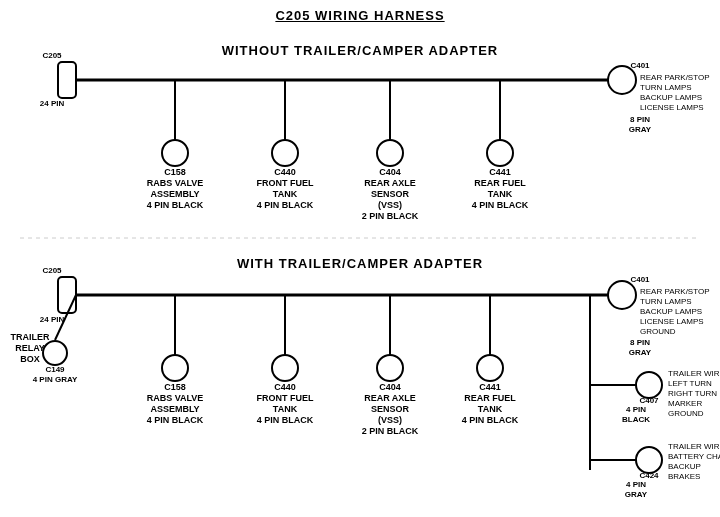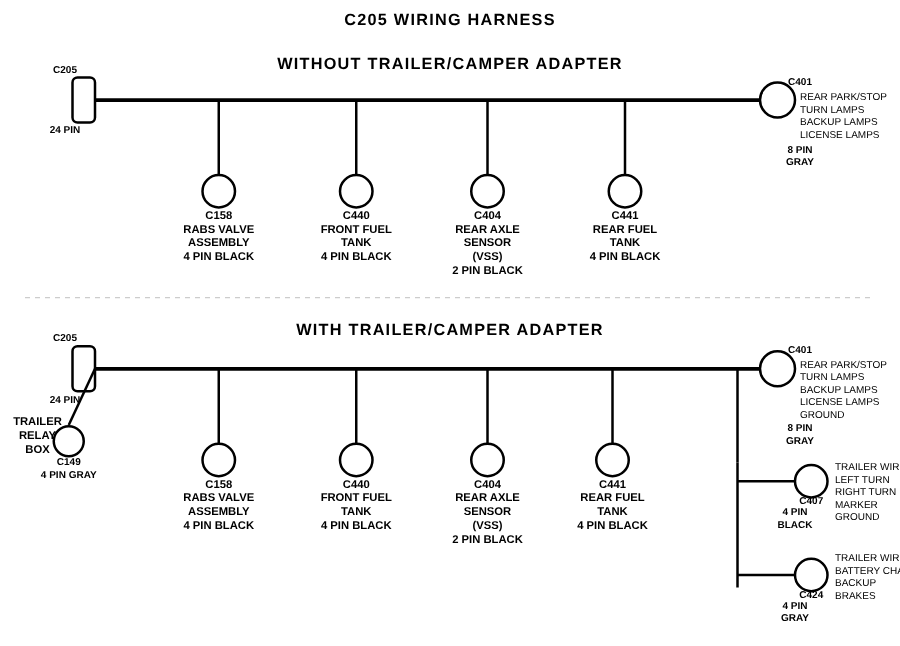--- a/index.html
+++ b/index.html
@@ -9,20 +9,21 @@
       background: #fff;
       font-family: Arial, sans-serif;
       font-size: 10px;
       overflow: hidden;
       position: relative;
     }
     .diagram-container {
       width: 720px;
       height: 389px;
       position: relative;
+      text-decoration: underline;
     }
     .main-title {
       text-align: center;
       font-size: 13px;
       font-weight: bold;
       padding-top: 8px;
       letter-spacing: 1px;
     }
     svg {
       position: absolute;

